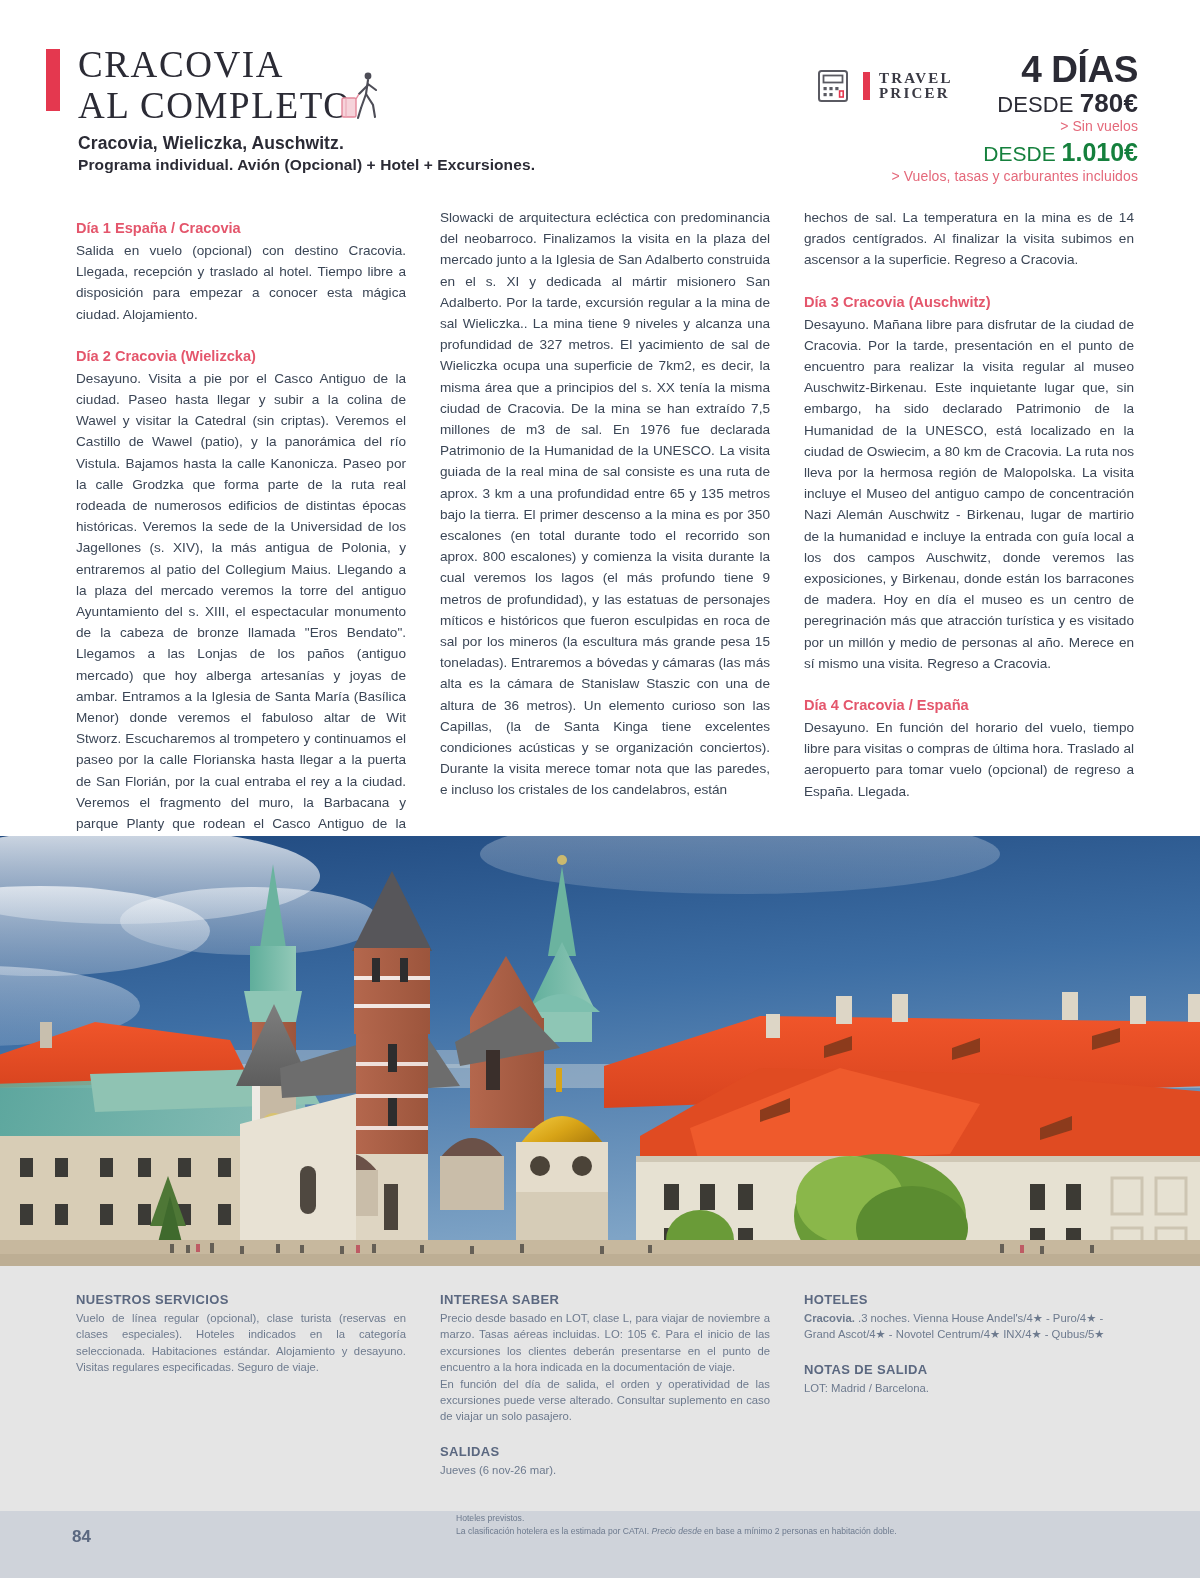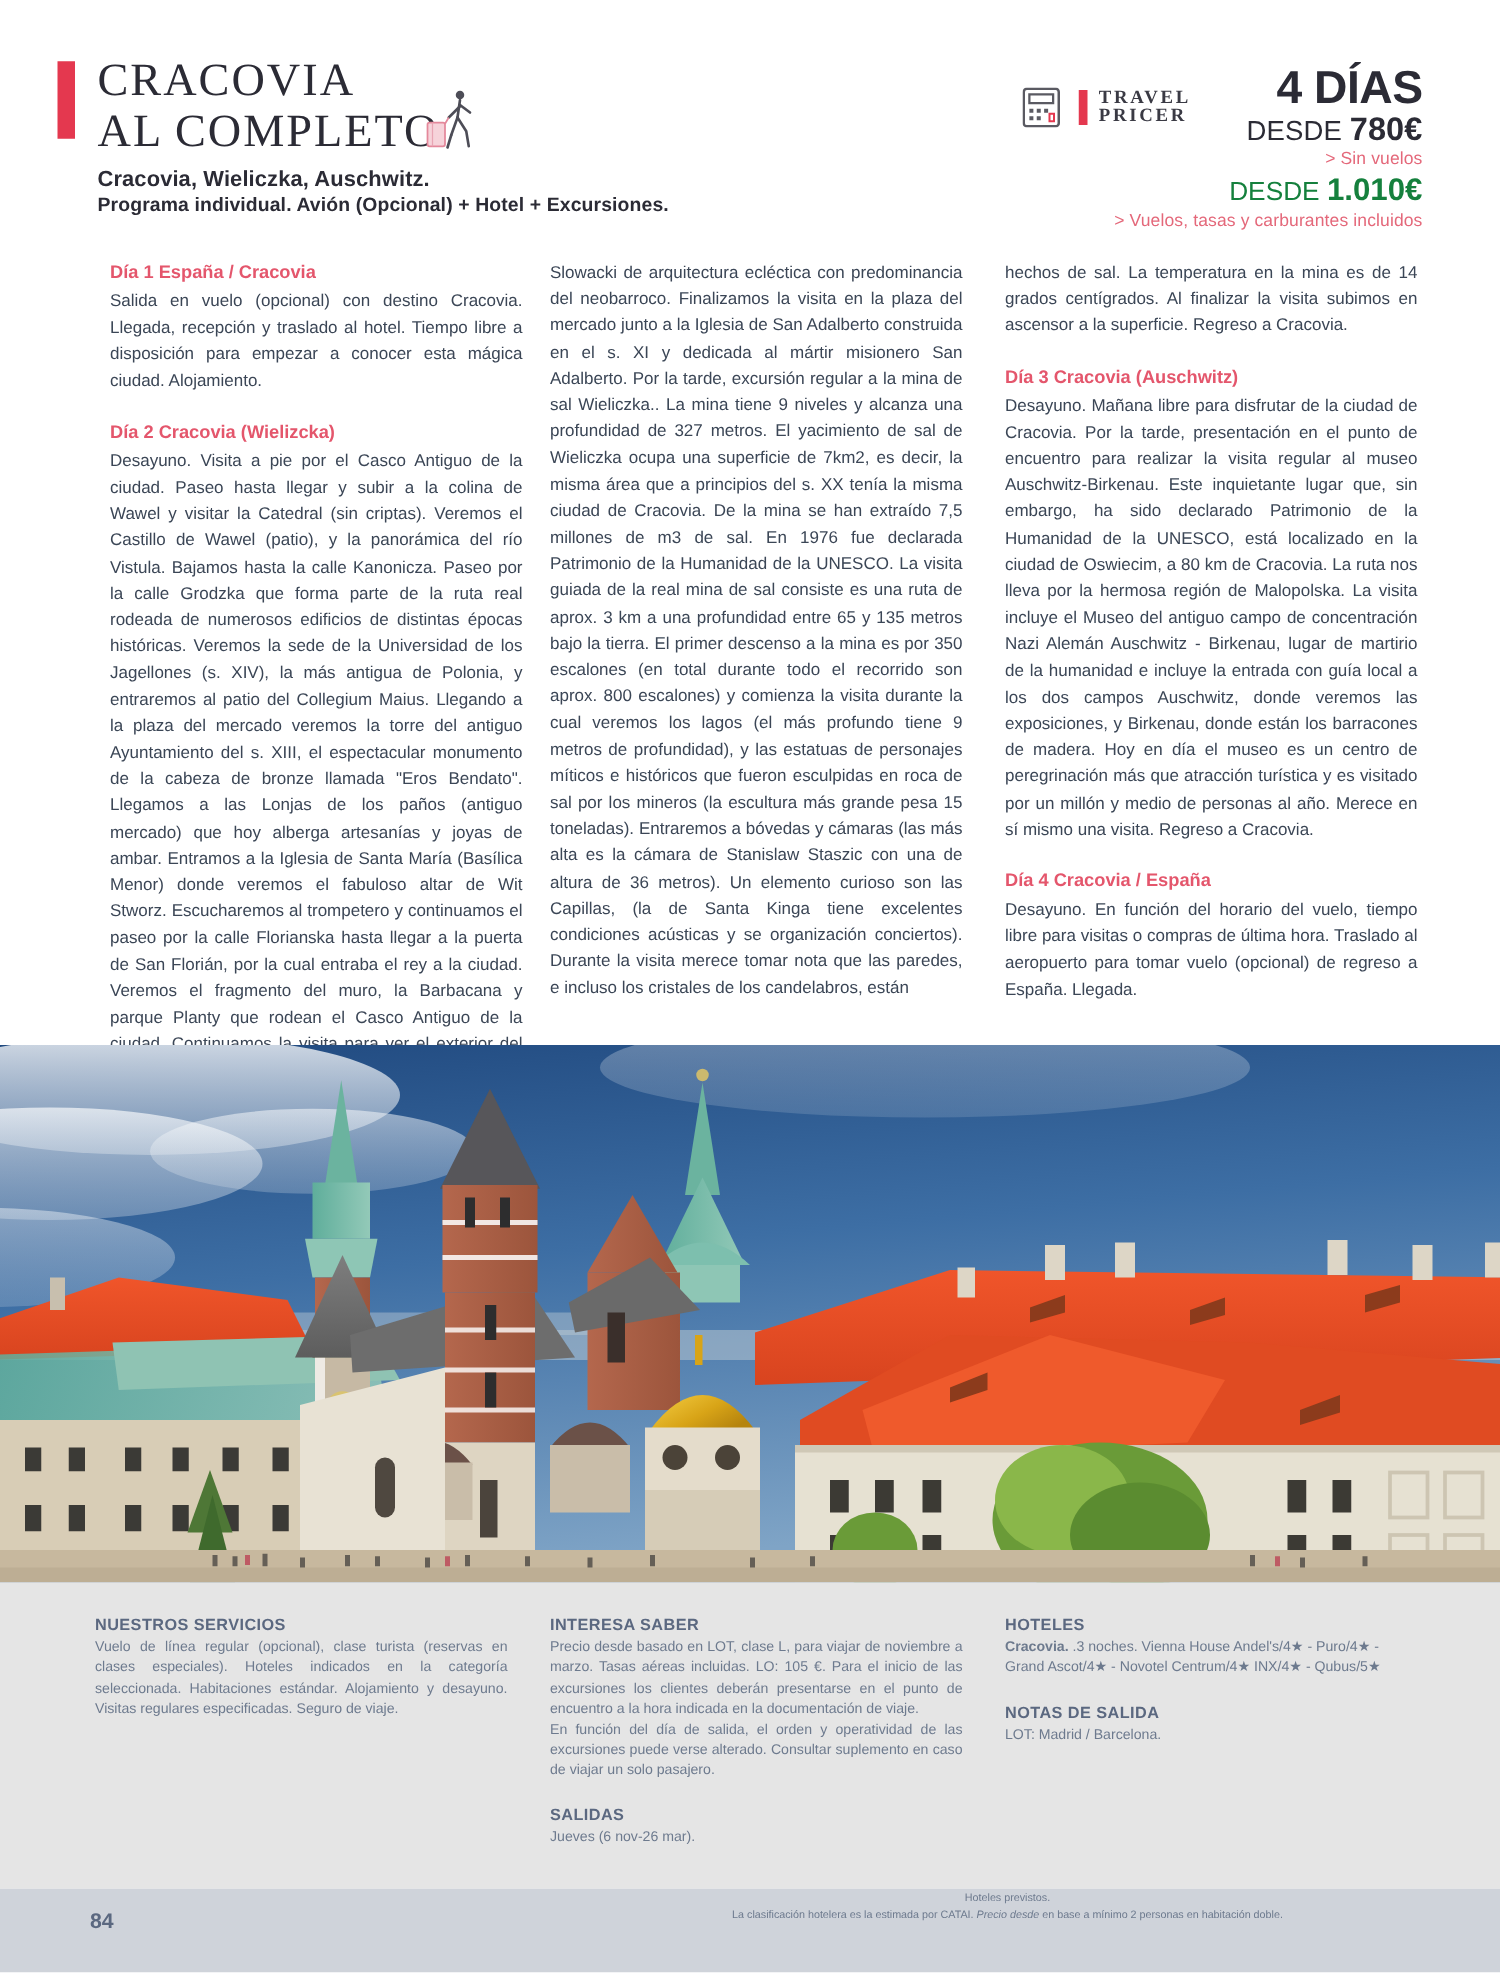--- a/index.html
+++ b/index.html
@@ -153,21 +153,21 @@
 
   .col {
     position: absolute;
     top: 0;
     width: 330px;
     font-size: 13.6px;
     line-height: 21.2px;
     color: #3b4656;
     text-align: justify;
   }
-  .col.c1 { left: 88px; }
+  .col.c1 { left: 76px; margin-top: 10px; }
   .col.c2 { left: 440px; }
   .col.c3 { left: 804px; }
 
   .day-head {
     color: #e4566c;
     font-weight: bold;
     font-size: 14.6px;
     line-height: 22px;
     margin-bottom: 1px;
     text-align: left;
@@ -238,21 +238,21 @@
     left: 72px; top: 1527px;
     font-size: 17px;
     font-weight: bold;
     color: #5b6880;
   }
 
   .legal {
     position: absolute;
     right: 44px; top: 1512px;
     width: 700px;
-    text-align: center;
+    text-align: left;
     font-size: 8.6px;
     color: #6d7a8e;
     line-height: 13px;
   }
   .legal em { font-style: italic; }
 </style>
 </head>
 <body>
 
 <div class="page">

